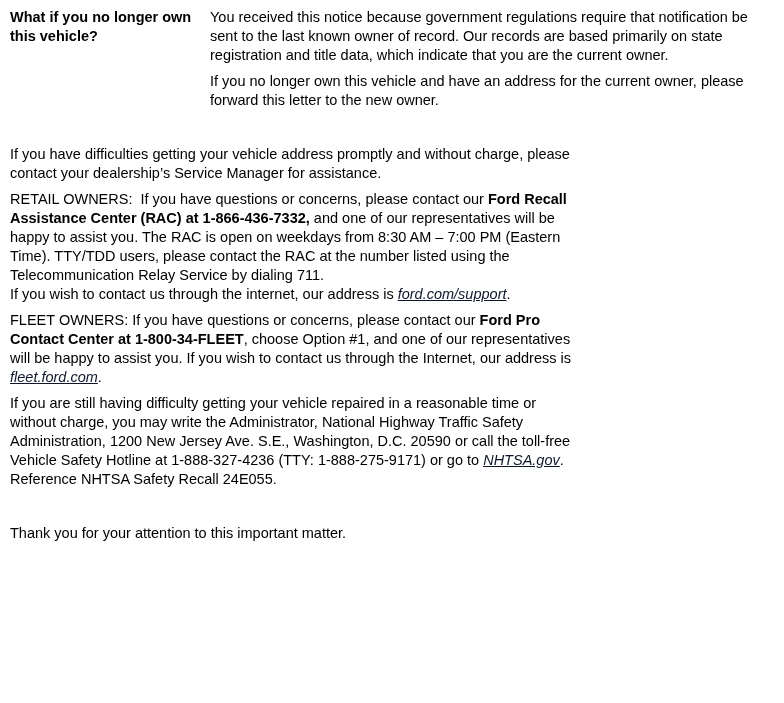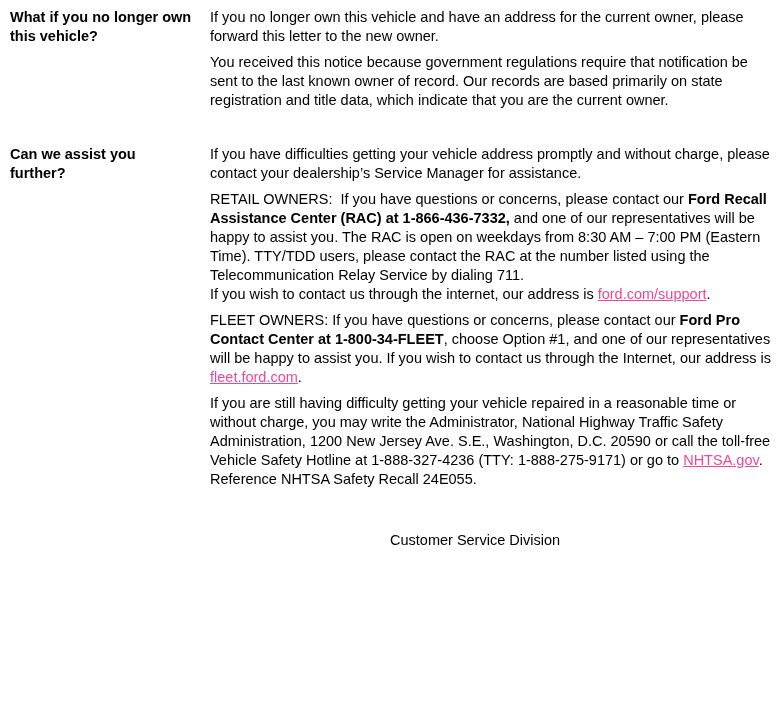--- a/index.html
+++ b/index.html
@@ -36,50 +36,50 @@
     flex: 0 1 auto;
     max-width: 572px;
   }
   .content p {
     margin: 0 0 7px 0;
     white-space: pre-wrap;
   }
   .bold { font-weight: bold; }
   .underline { }
   a.link {
-    color: #ec4899;
+    color: #0f172a;
     text-decoration: underline;
     cursor: pointer;
+    font-style: italic;
   }
   .closing {
     margin: 20px 0 0 0;
   }
   .signature {
     margin: 35px 0 0 380px;
   }
 </style>
 </head>
 <body>
 
 <div class="page">
 
   <div class="section">
     <h2 class="label">What if you no longer own this vehicle?</h2>
     <div class="content">
+        <p><span>You received this notice because government regulations require that notification be sent to the last known owner of record. Our records are based primarily on state registration and title data, which indicate that you are the current owner.</span></p>
         <p><span>If you no longer own this vehicle and have an address for the current owner, please forward this letter to the new owner.</span></p>
-        <p><span>You received this notice because government regulations require that notification be sent to the last known owner of record. Our records are based primarily on state registration and title data, which indicate that you are the current owner.</span></p>
       </div>
   </div>
 
   <div class="section">
-    <h2 class="label">Can we assist you further?</h2>
     <div class="content">
         <p><span>If you have difficulties getting your vehicle address promptly and without charge, please contact your dealership’s Service Manager for assistance.</span></p>
         <p><span class="underline">RETAIL OWNERS</span><span>:  If you have questions or concerns, please contact our </span><span class="bold">Ford Recall Assistance Center (RAC) at 1-866-436-7332,</span><span> and one of our representatives will be happy to assist you. The RAC is open on weekdays from 8:30 AM – 7:00 PM (Eastern Time). TTY/TDD users, please contact the RAC at the number listed using the Telecommunication Relay Service by dialing 711.</span><br><span>If you wish to contact us through the internet, our address is </span><a class="link" href="#">ford.com/support</a><span>.</span></p>
         <p><span class="underline">FLEET OWNERS</span><span>: If you have questions or concerns, please contact our </span><span class="bold">Ford Pro Contact Center at 1-800-34-FLEET</span><span>, choose Option #1, and one of our representatives will be happy to assist you. If you wish to contact us through the Internet, our address is </span><a class="link" href="#">fleet.ford.com</a><span>.</span></p>
         <p><span>If you are still having difficulty getting your vehicle repaired in a reasonable time or without charge, you may write the Administrator, National Highway Traffic Safety Administration, 1200 New Jersey Ave. S.E., Washington, D.C. 20590 or call the toll-free Vehicle Safety Hotline at 1-888-327-4236 (TTY: 1-888-275-9171) or go to </span><a class="link" href="#">NHTSA.gov</a><span>. Reference NHTSA Safety Recall 24E055.</span></p>
       </div>
   </div>
 
+  <p class="closing">Thank you for your attention to this important matter.</p>
 
-  <p class="signature">Customer Service Division</p>
 
 </div>
 
 </body></html>

